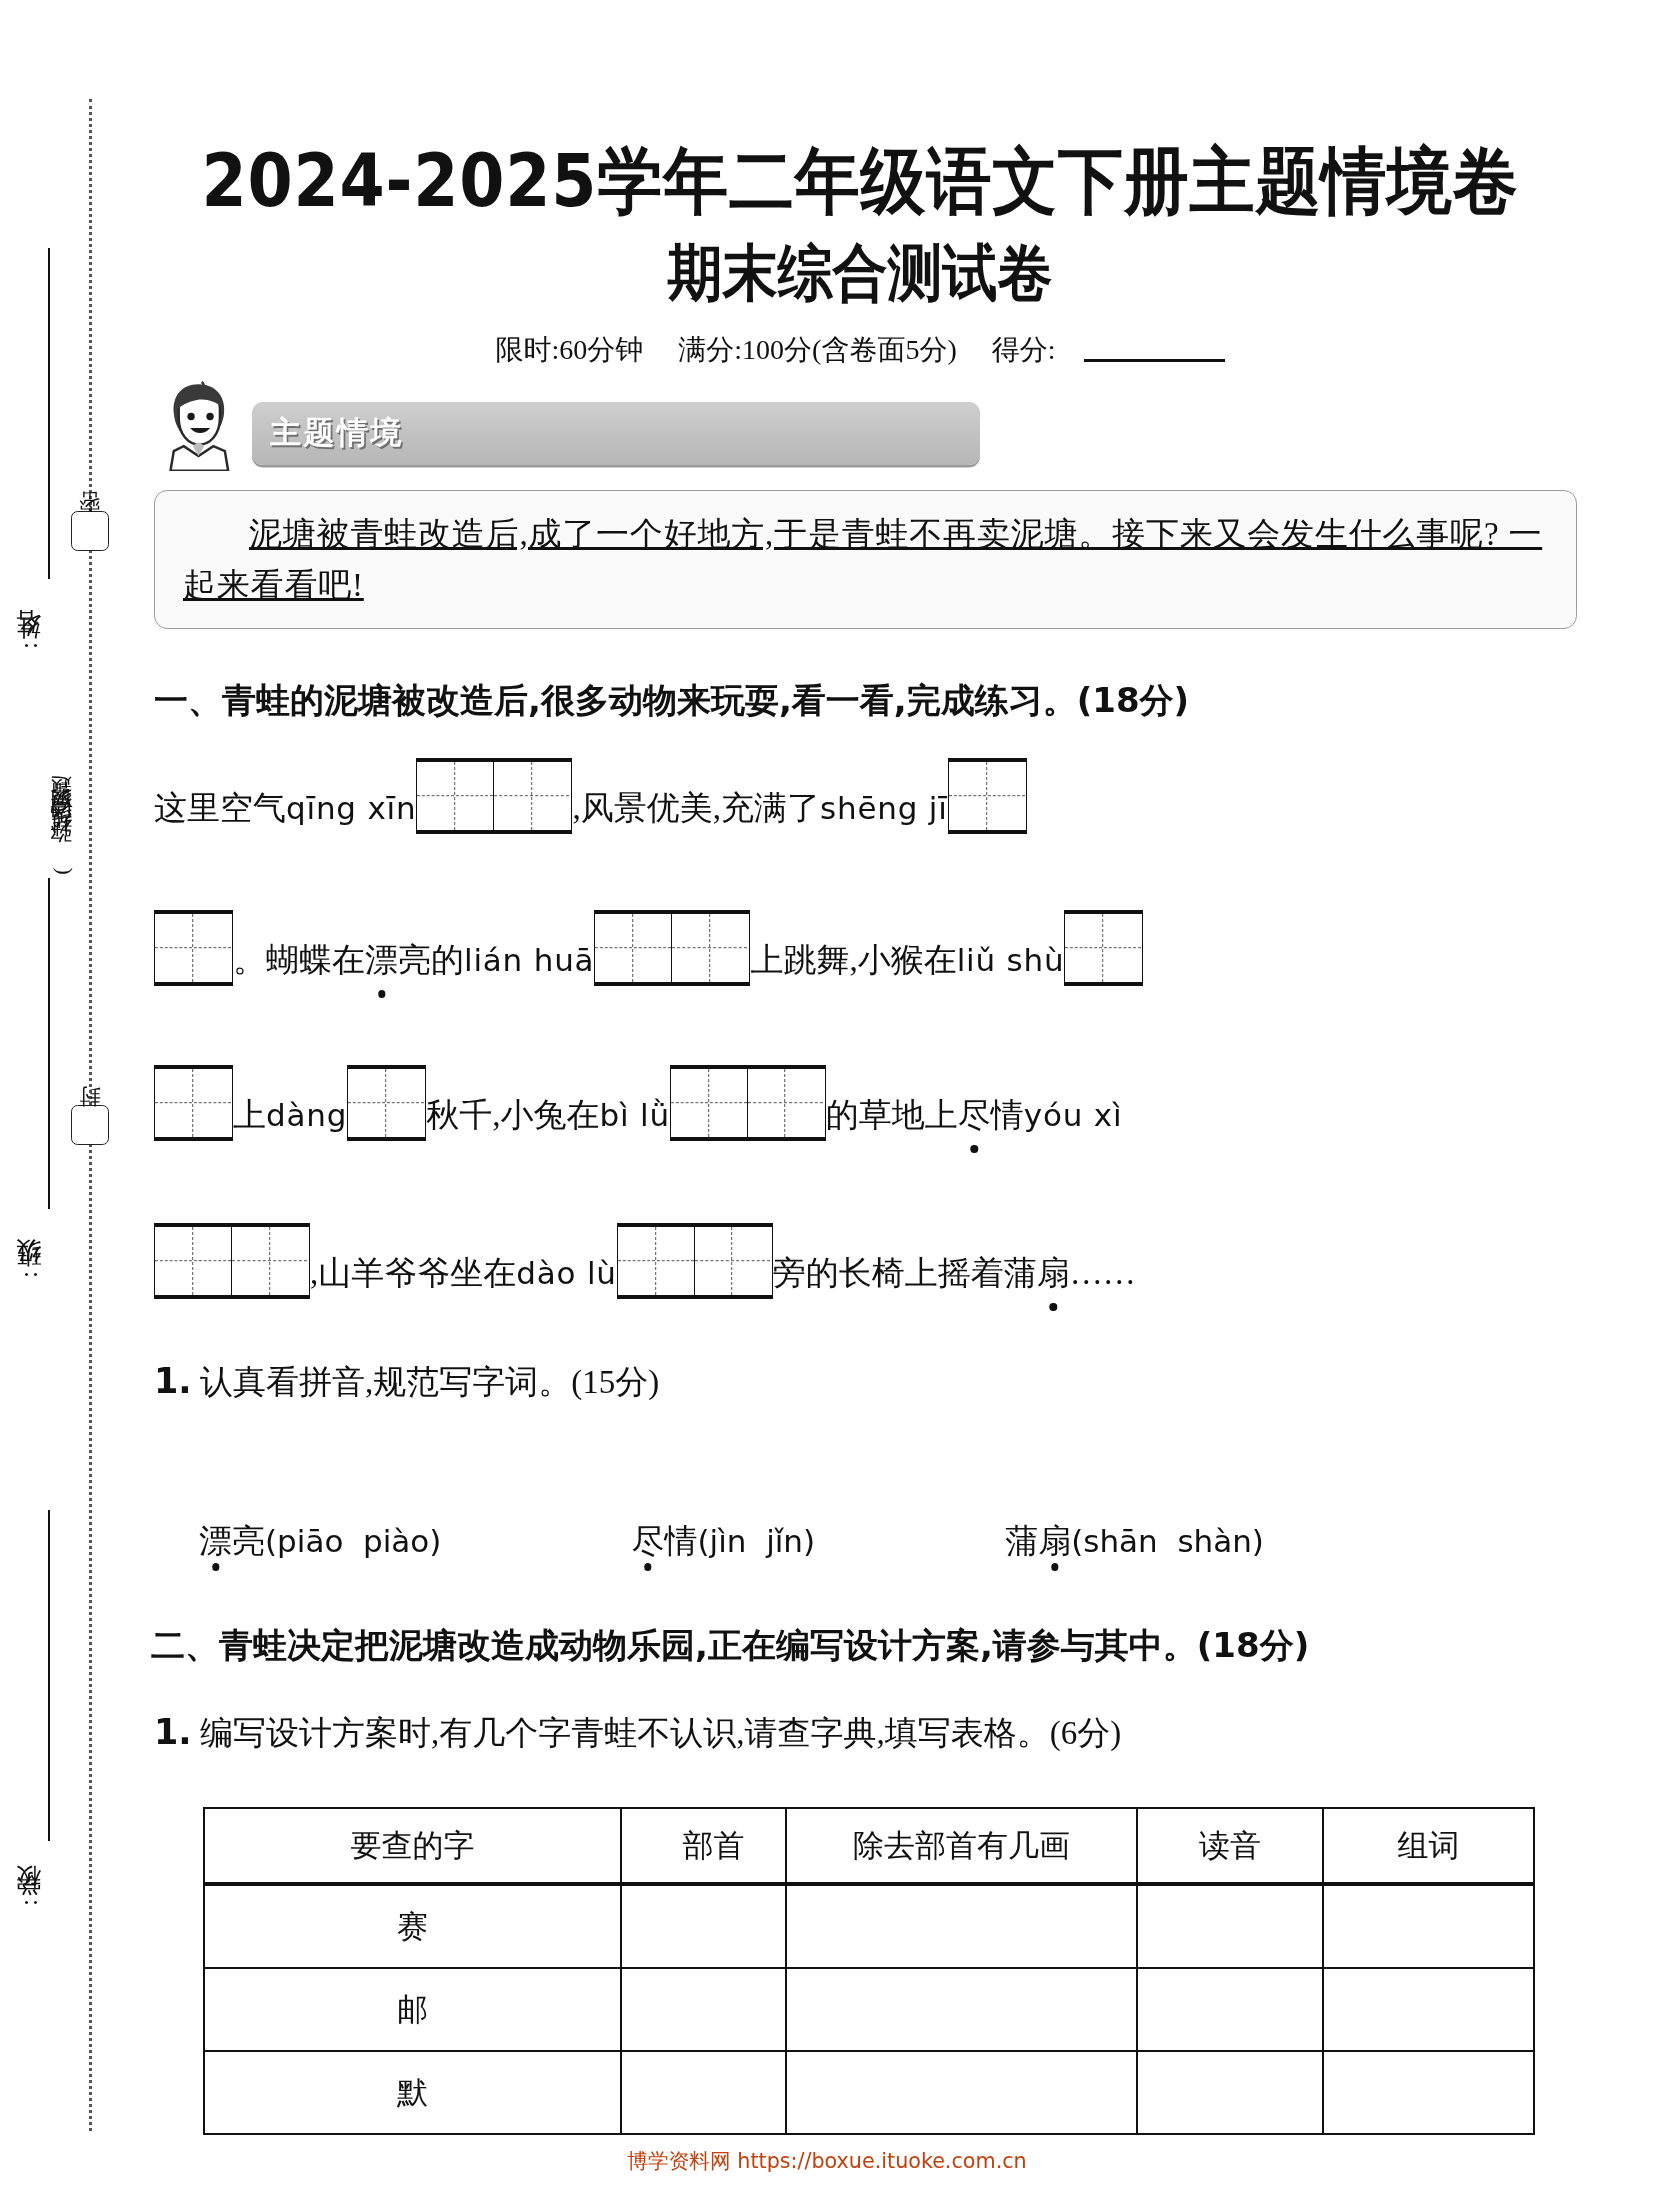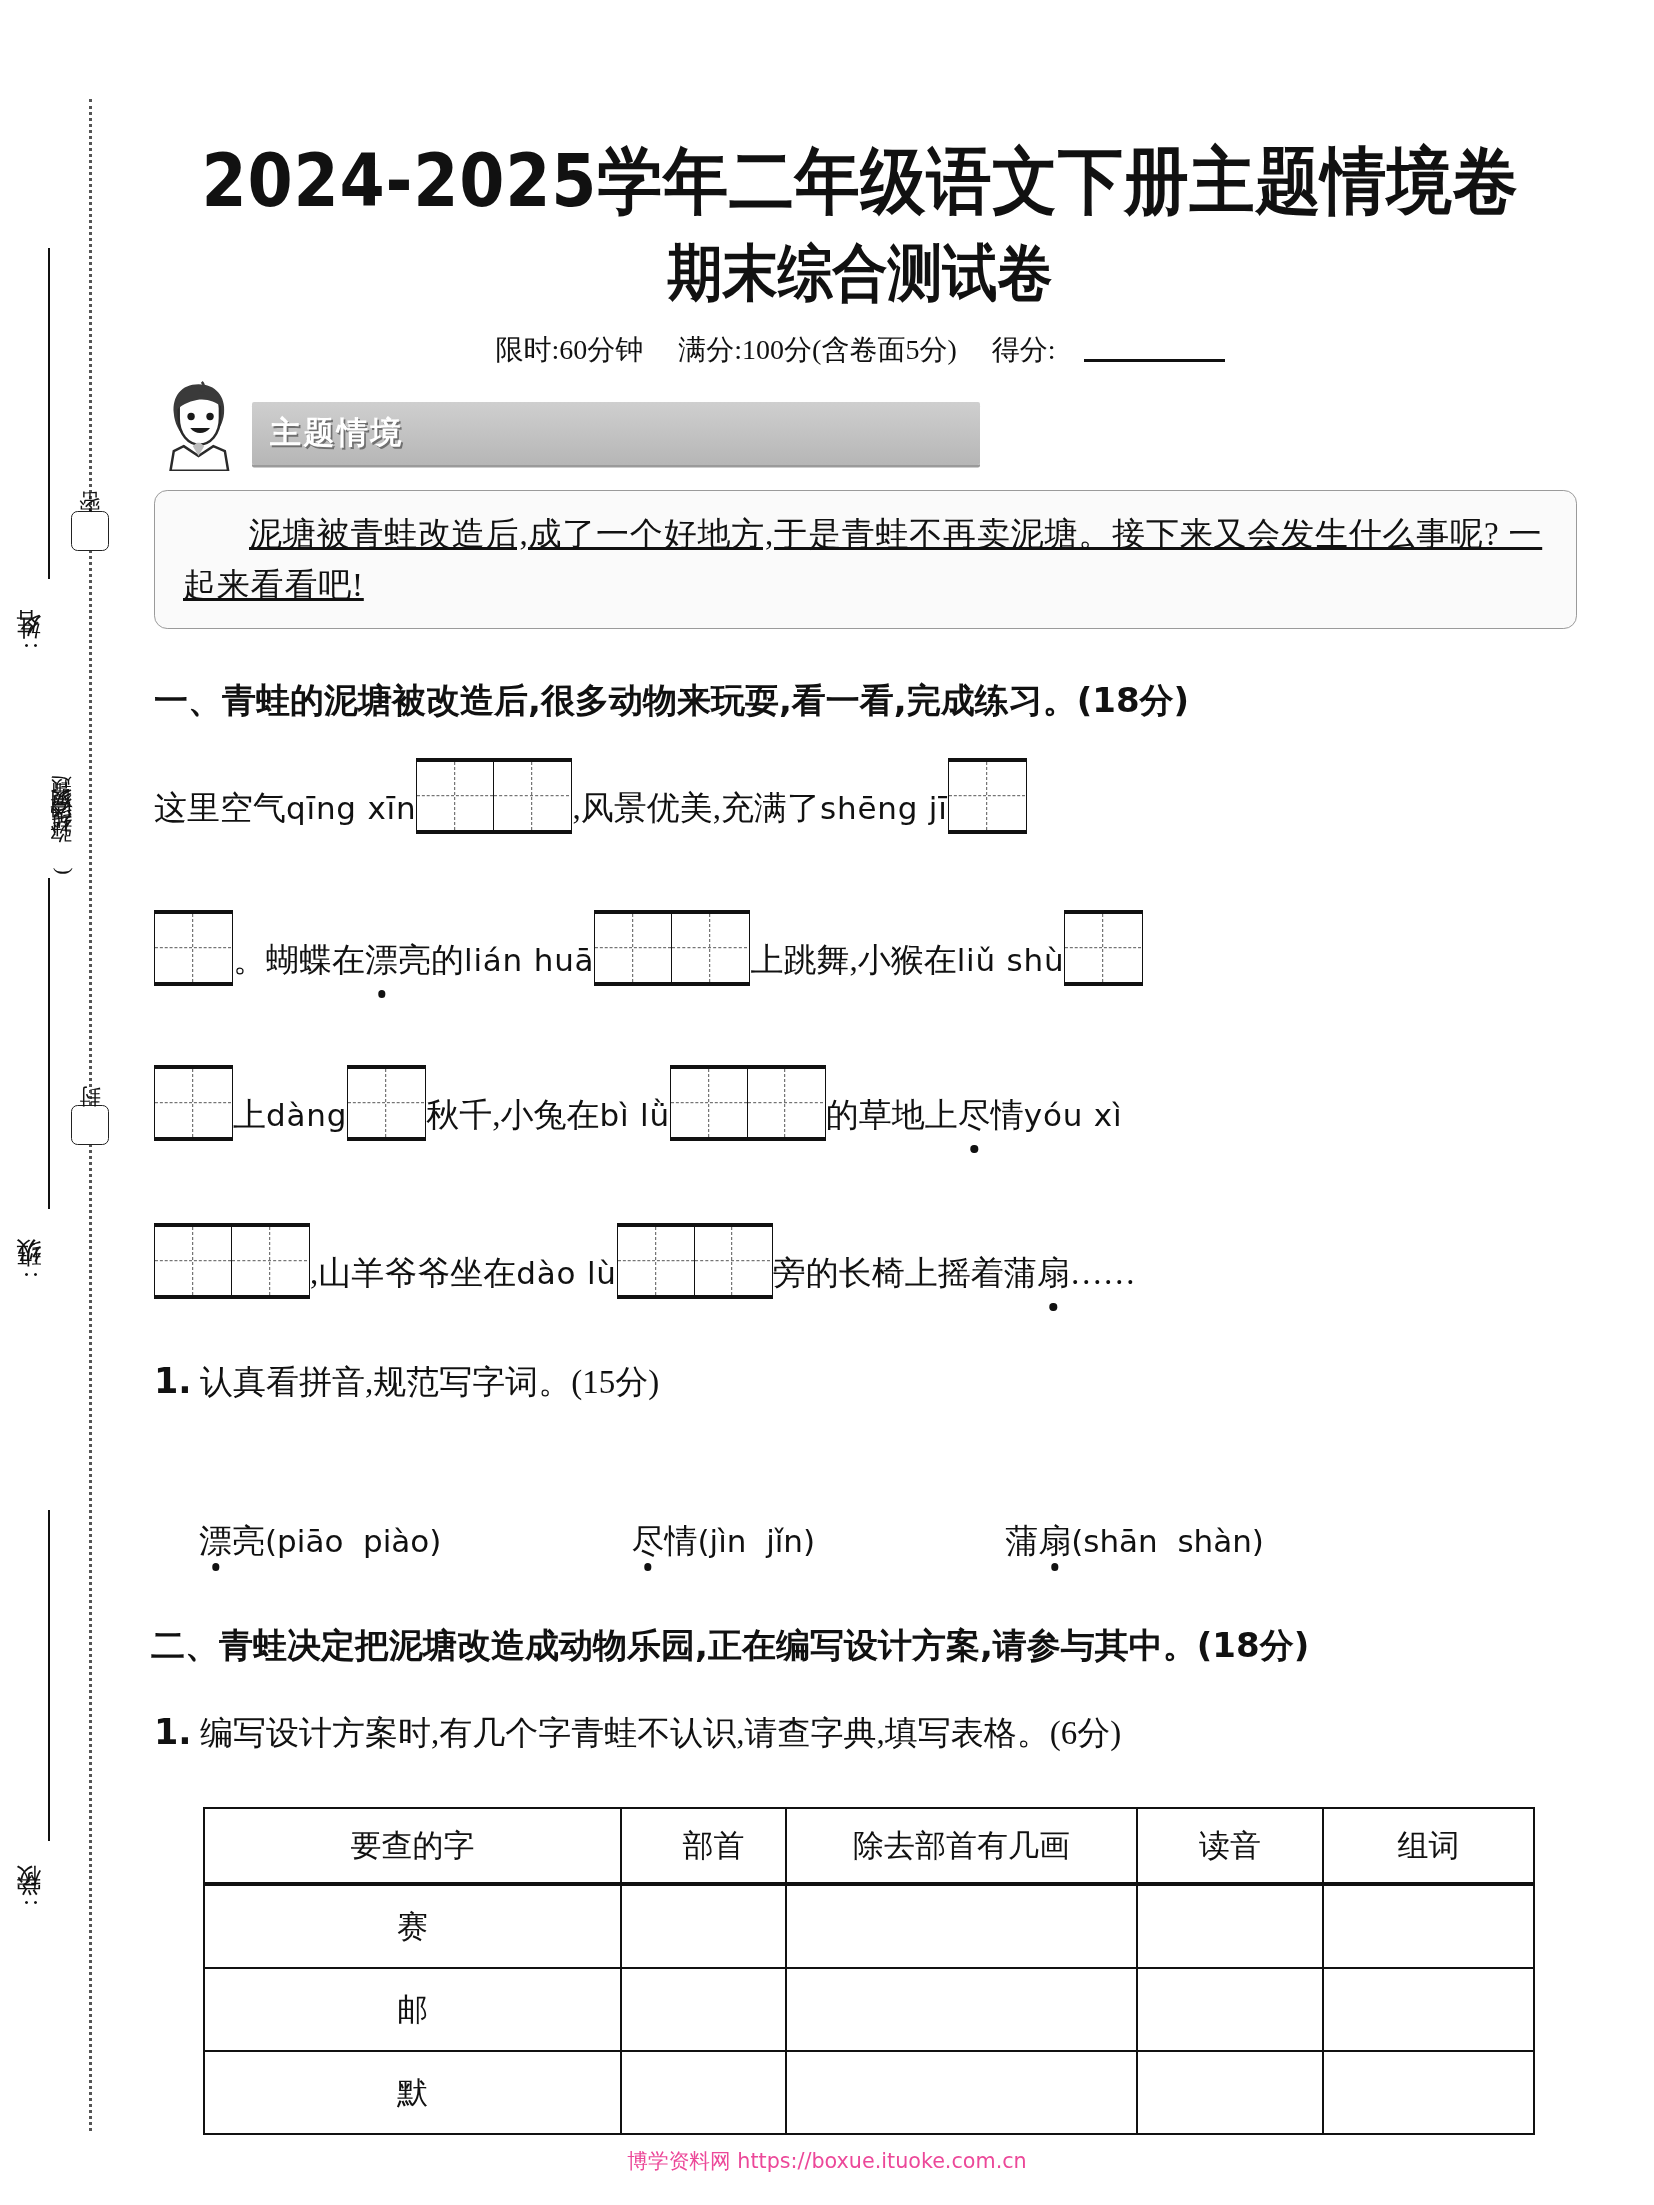--- a/index.html
+++ b/index.html
@@ -79,21 +79,21 @@
     display:inline-block; width:141px;
     border-bottom:3.3px solid #111; height:28px; vertical-align:-3.3px;
   }
 
   
   .banner-wrap { position:absolute; left:154px; top:395px; width:827px; height:76px; }
   .avatar { position:absolute; left:0; top:-15px; width:89px; height:91px; }
   .banner-bar {
     position:absolute; left:98px; top:6.6px; height:63px; width:728px;
     background:linear-gradient(#cfcfcf,#b6b6b6);
-    border-radius:2px;
+    border-radius:11px;
     box-shadow:0 2.5px 0 #9a9a9a;
     display:flex; align-items:center;
   }
   .banner-tag {
     font-size:31px; font-weight:bold; color:#fff;
     font-family:"DejaVu Sans","Liberation Sans",sans-serif;
     letter-spacing:2.5px; margin-left:18px;
     text-shadow:1.7px 1.7px 0 #6f6f6f;
     white-space:nowrap;
   }
@@ -186,21 +186,21 @@
     font-size:31px; font-weight:normal;
     font-family:"Liberation Serif","DejaVu Serif",serif;
     height:79px;
   }
   .dict-table thead th { height:71px; }
   .dict-table thead tr { border-bottom:4.1px solid #111; }
 
   
   .watermark {
     position:absolute; left:0; top:2147px; width:1654px;
-    text-align:center; color:#ec4899; font-size:20.7px;
+    text-align:center; color:#c2410c; font-size:20.7px;
     font-family:"DejaVu Sans","Liberation Sans",sans-serif;
   }
 </style>
 </head>
 <body>
 
 <div class="page">
 
   <div class="margin-strip">
     <div class="dotted-vline"></div>

